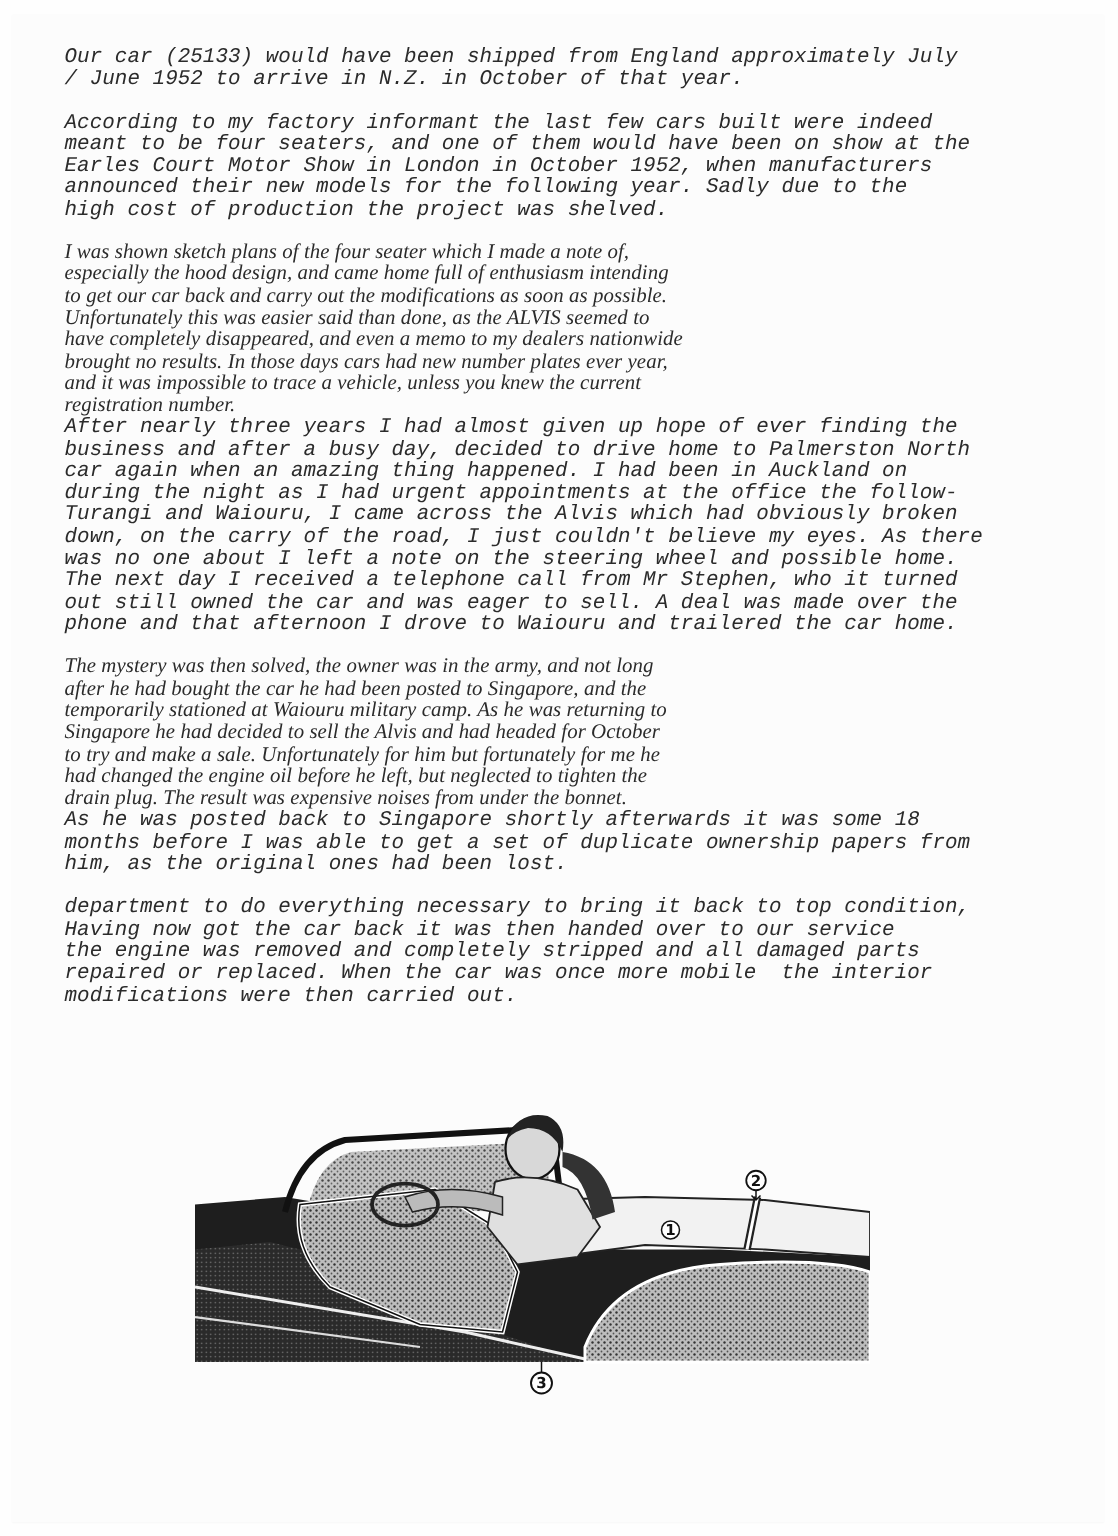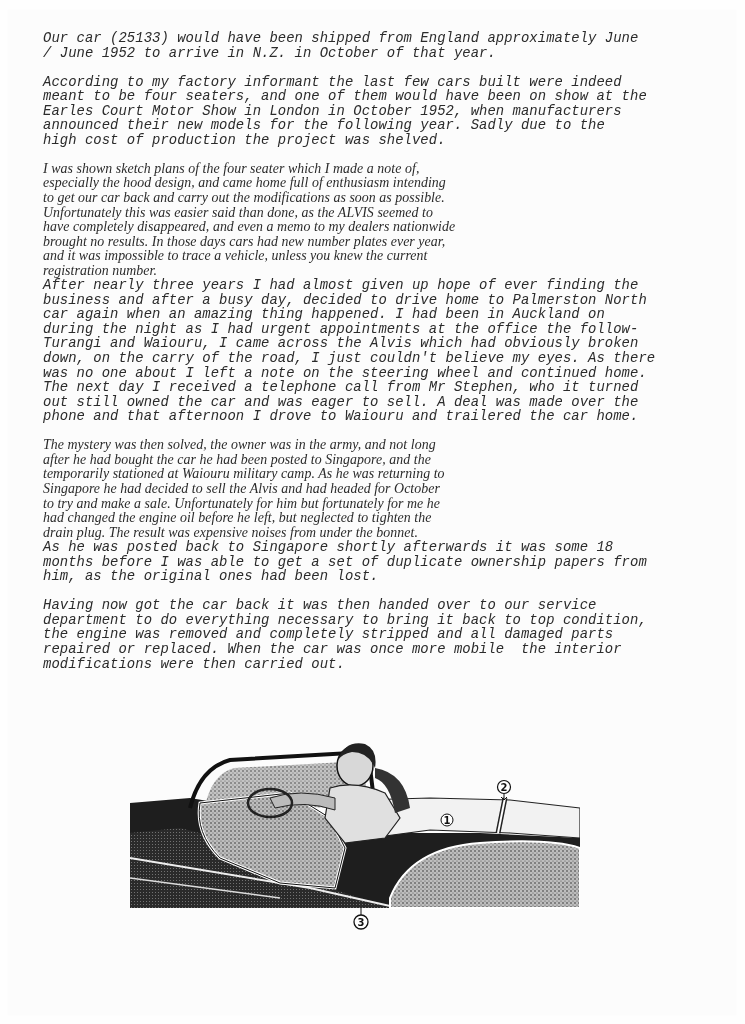--- a/index.html
+++ b/index.html
@@ -67,21 +67,21 @@
     }
   </style>
 </head>
 <body>
 
 <div class="page">
   <div class="page-edge"></div>
 
   <div class="text-block">
     <div class="para">
-      <span class="line">Our car (25133) would have been shipped from England approximately June</span>
+      <span class="line">Our car (25133) would have been shipped from England approximately July</span>
       <span class="line">/ June 1952 to arrive in N.Z. in October of that year.</span>
     </div>
 
     <div class="para">
       <span class="line">According to my factory informant the last few cars built were indeed</span>
       <span class="line">meant to be four seaters, and one of them would have been on show at the</span>
       <span class="line">Earles Court Motor Show in London in October 1952, when manufacturers</span>
       <span class="line">announced their new models for the following year. Sadly due to the</span>
       <span class="line">high cost of production the project was shelved.</span>
     </div>
@@ -97,21 +97,21 @@
       <span class="line">registration number.</span>
     </div>
 
     <div class="para">
       <span class="line">After nearly three years I had almost given up hope of ever finding the</span>
       <span class="line">business and after a busy day, decided to drive home to Palmerston North</span>
       <span class="line">car again when an amazing thing happened. I had been in Auckland on</span>
       <span class="line">during the night as I had urgent appointments at the office the follow-</span>
       <span class="line">Turangi and Waiouru, I came across the Alvis which had obviously broken</span>
       <span class="line">down, on the carry of the road, I just couldn't believe my eyes. As there</span>
-      <span class="line">was no one about I left a note on the steering wheel and continued home.</span>
+      <span class="line">was no one about I left a note on the steering wheel and possible home.</span>
       <span class="line">The next day I received a telephone call from Mr Stephen, who it turned</span>
       <span class="line">out still owned the car and was eager to sell. A deal was made over the</span>
       <span class="line">phone and that afternoon I drove to Waiouru and trailered the car home.</span>
     </div>
 
     <div class="para tight">
       <span class="line">The mystery was then solved, the owner was in the army, and not long</span>
       <span class="line">after he had bought the car he had been posted to Singapore, and the</span>
       <span class="line">temporarily stationed at Waiouru military camp. As he was returning to</span>
       <span class="line">Singapore he had decided to sell the Alvis and had headed for October</span>
@@ -120,22 +120,22 @@
       <span class="line">drain plug. The result was expensive noises from under the bonnet.</span>
     </div>
 
     <div class="para">
       <span class="line">As he was posted back to Singapore shortly afterwards it was some 18</span>
       <span class="line">months before I was able to get a set of duplicate ownership papers from</span>
       <span class="line">him, as the original ones had been lost.</span>
     </div>
 
     <div class="para">
+      <span class="line">department to do everything necessary to bring it back to top condition,</span>
       <span class="line">Having now got the car back it was then handed over to our service</span>
-      <span class="line">department to do everything necessary to bring it back to top condition,</span>
       <span class="line">the engine was removed and completely stripped and all damaged parts</span>
       <span class="line">repaired or replaced. When the car was once more mobile  the interior</span>
       <span class="line">modifications were then carried out.</span>
     </div>
   </div>
 
   <div class="figure">
     <svg width="450" height="200" viewBox="0 0 450 200">
       <defs>
         <pattern id="stipple" width="4" height="4" patternUnits="userSpaceOnUse">

